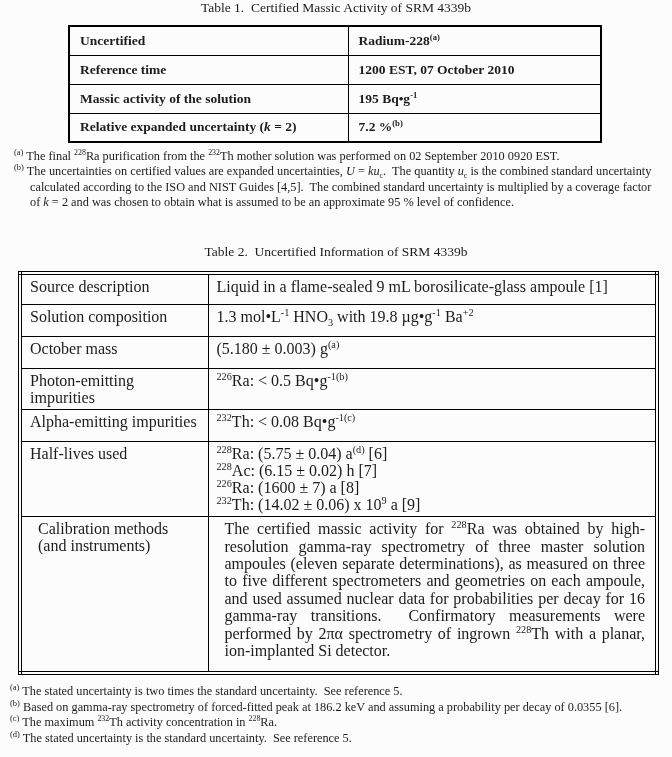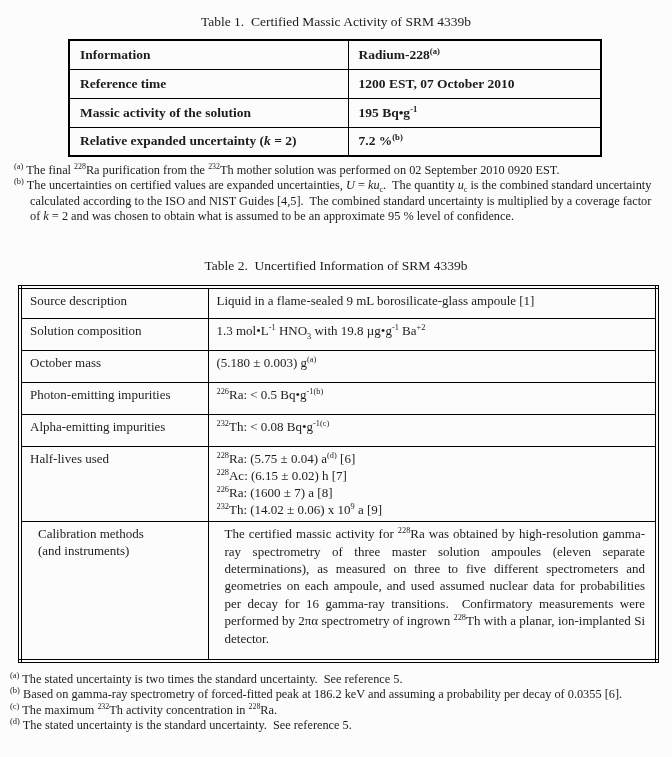--- a/index.html
+++ b/index.html
@@ -7,38 +7,38 @@
   html, body { margin: 0; padding: 0; }
   body {
     width: 672px; height: 757px;
     background: #fcfcfc; color: #1c1c1c;
     font-family: "Liberation Serif", serif;
     font-size: 13.5px;
   }
   .page { width: 672px; height: 757px; overflow: hidden; }
 
   .title { text-align: center; font-size: 13.5px; }
-  .title.t1 { padding-top: 14px; }
+  .title.t1 { padding-top: 0; }
   .title.t2 { margin-top: 33px; }
 
   table.tbl { border-collapse: collapse; table-layout: fixed; }
   table.tbl td { border: 1px solid var(--border); vertical-align: top; }
 
   
   table.tbl1 { margin: 9px 0 0 68px; width: 532px; border: 2px solid var(--border); }
   table.tbl1 td {
     height: 29px; vertical-align: middle;
     font-weight: bold; font-size: 13.5px;
     padding: 2px 6px 2px 10px;
   }
 
   
   table.tbl2 { margin: 11px 0 0 18px; width: 637px; border: 4px double var(--border); }
   table.tbl2 td {
-    height: 32px; font-size: 13px; line-height: 17px;
+    height: 32px; font-size: 16px; line-height: 17px;
     padding: 3px 10px 3px 8px;
   }
   table.tbl2 tr:nth-child(7) td { padding-bottom: 12px; padding-left: 16px; }
   table.tbl2 td.justify { text-align: justify; line-height: 17.4px; }
 
   sup { font-size: 0.64em; line-height: 0; }
   sub { font-size: 0.64em; line-height: 0; }
 
   
   .notes { font-size: 12.3px; line-height: 15.4px; }
@@ -54,21 +54,21 @@
 
   <div class="title t1">Table 1.&nbsp; Certified Massic Activity of SRM 4339b</div>
 
   <table class="tbl tbl1">
     <colgroup>
         <col style="width:279px">
         <col style="width:253px">
       </colgroup>
     <tbody>
         <tr>
-          <td>Information</td>
+          <td>Uncertified</td>
           <td>Radium-228<sup>(a)</sup></td>
         </tr>
         <tr>
           <td>Reference time</td>
           <td>1200 EST, 07 October 2010</td>
         </tr>
         <tr>
           <td>Massic activity of the solution</td>
           <td>195 Bq•g<sup>-1</sup></td>
         </tr>

